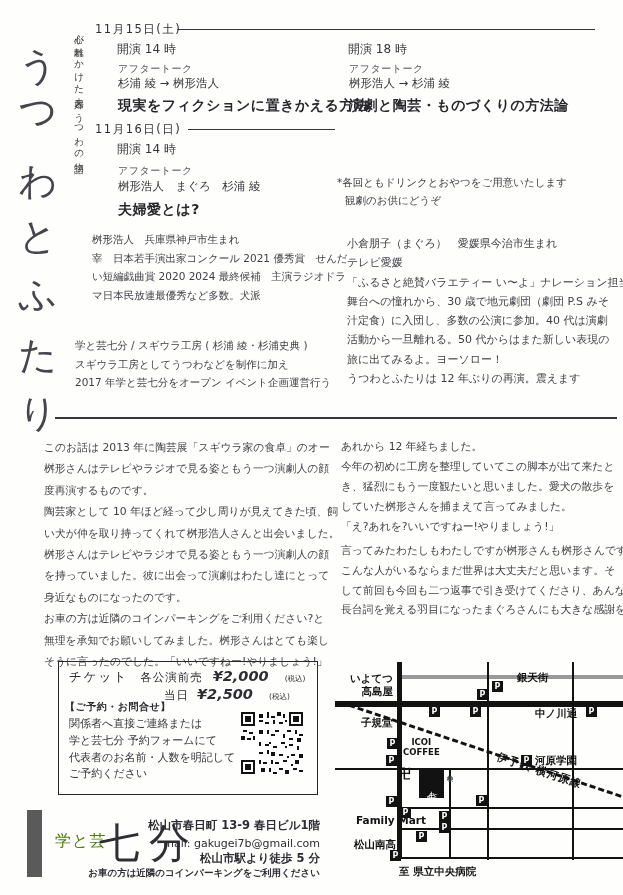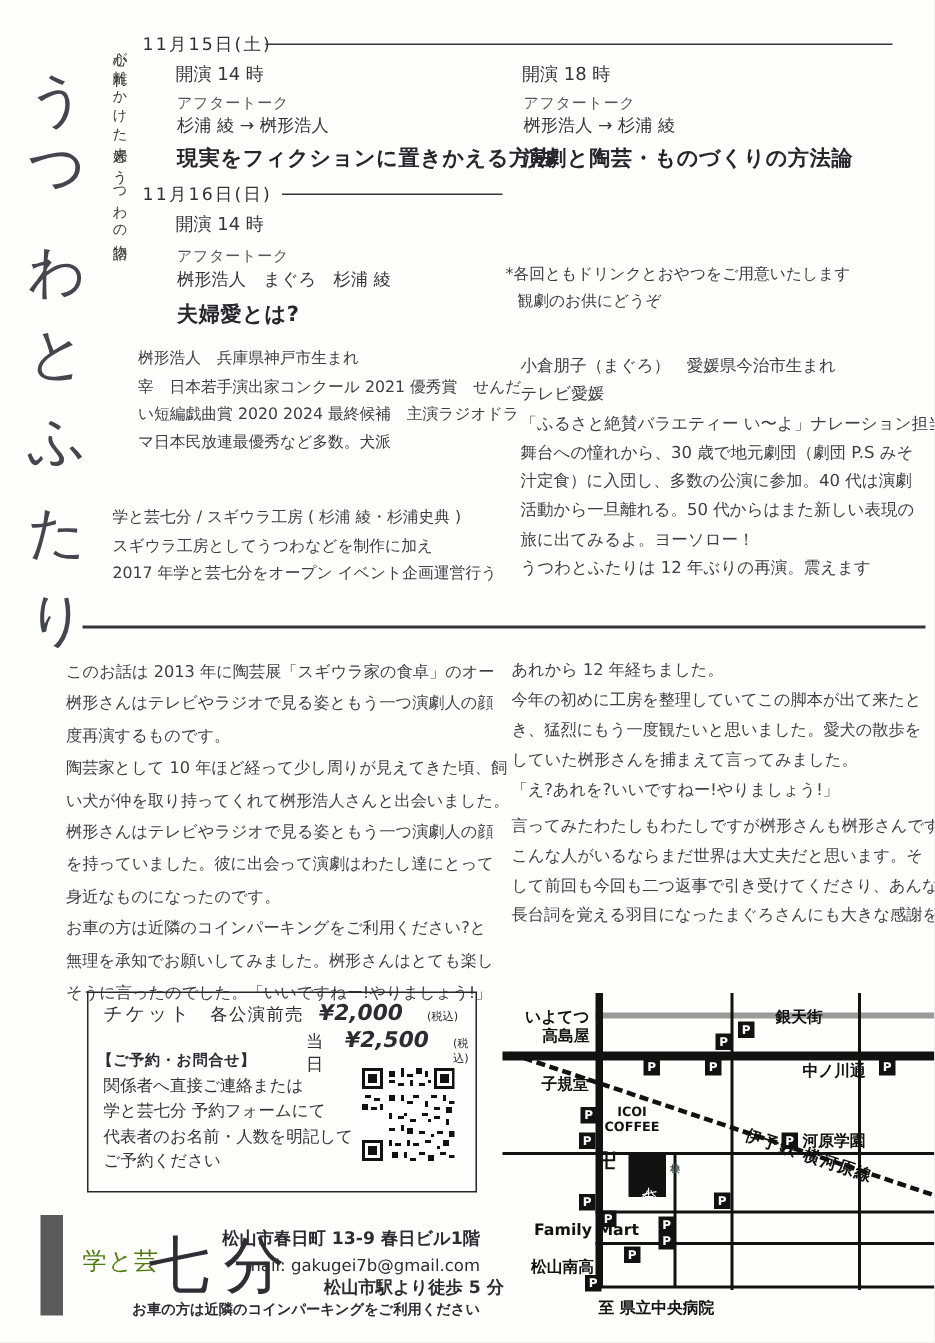--- a/index.html
+++ b/index.html
@@ -37,21 +37,21 @@
   .essay { font-size:10.8px; color:#3e3e44; }
   .e-left  { left:44px;  top:437px; line-height:21.4px; }
   .e-right1{ left:341px; top:437px; line-height:20px; }
   .e-right2{ left:341px; top:541px; line-height:19.8px; }
 
   
   .tbox { position:absolute; left:58px; top:661px; width:258px; height:132px;
     border:1.5px solid #26262c; }
   .t-row { position:absolute; display:flex; align-items:baseline; }
   .t-head { font-size:12.5px; letter-spacing:2px; color:#2c2c32; }
-  .t-lab  { font-size:11.5px; letter-spacing:1px; color:#2c2c32;margin-left:40px; }
+  .t-lab  { font-size:11.5px; letter-spacing:1px; color:#2c2c32; }
   .t-price{ font-size:14.5px; font-weight:600; color:#2c2c32;font-style:italic; }
   .t-tax  { font-size:7.5px; color:#2c2c32;padding-left:16px; }
   .t-ch   { font-size:10px; font-weight:bold; color:#2c2c32; letter-spacing:0.5px; }
   .t-lines{ font-size:11px; line-height:16.8px; color:#33333a; }
 
   
   .fbar { left:27px; top:810px; width:15px; height:67px; background:#5a5a5a; }
   .f-logo-s { left:55px; top:831px; font-size:16px; letter-spacing:1px; color:#4d7c0f; }
   .f-logo-l { left:99px; top:816px; font-size:41px; letter-spacing:9px; color:#2e2e34;
     font-family:"DejaVu Serif","Liberation Serif",serif; }
@@ -261,16 +261,16 @@
       <div class="p-mark" style="left: 104px; top: 160px;">P</div>
       <div class="p-mark" style="left: 81px; top: 169px;">P</div>
       <div class="p-mark" style="left: 55px; top: 188px;">P</div>
     </div>
 
   <div class="abs fbar"></div>
   <div class="abs f-logo-s">学と芸</div>
   <div class="abs f-logo-l">七分</div>
   <div class="addr a-bold" style="top:818px;">松山市春日町 13-9 春日ビル1階</div>
   <div class="addr a-plain" style="top:837px;">mail: gakugei7b@gmail.com</div>
-  <div class="addr a-bold" style="top:851px;padding-left:16px;">松山市駅より徒歩 5 分</div>
+  <div class="addr a-bold" style="top:851px;">松山市駅より徒歩 5 分</div>
   <div class="addr a-small" style="top:867px;">お車の方は近隣のコインパーキングをご利用ください</div>
 
 </div>
 
 </body></html>

